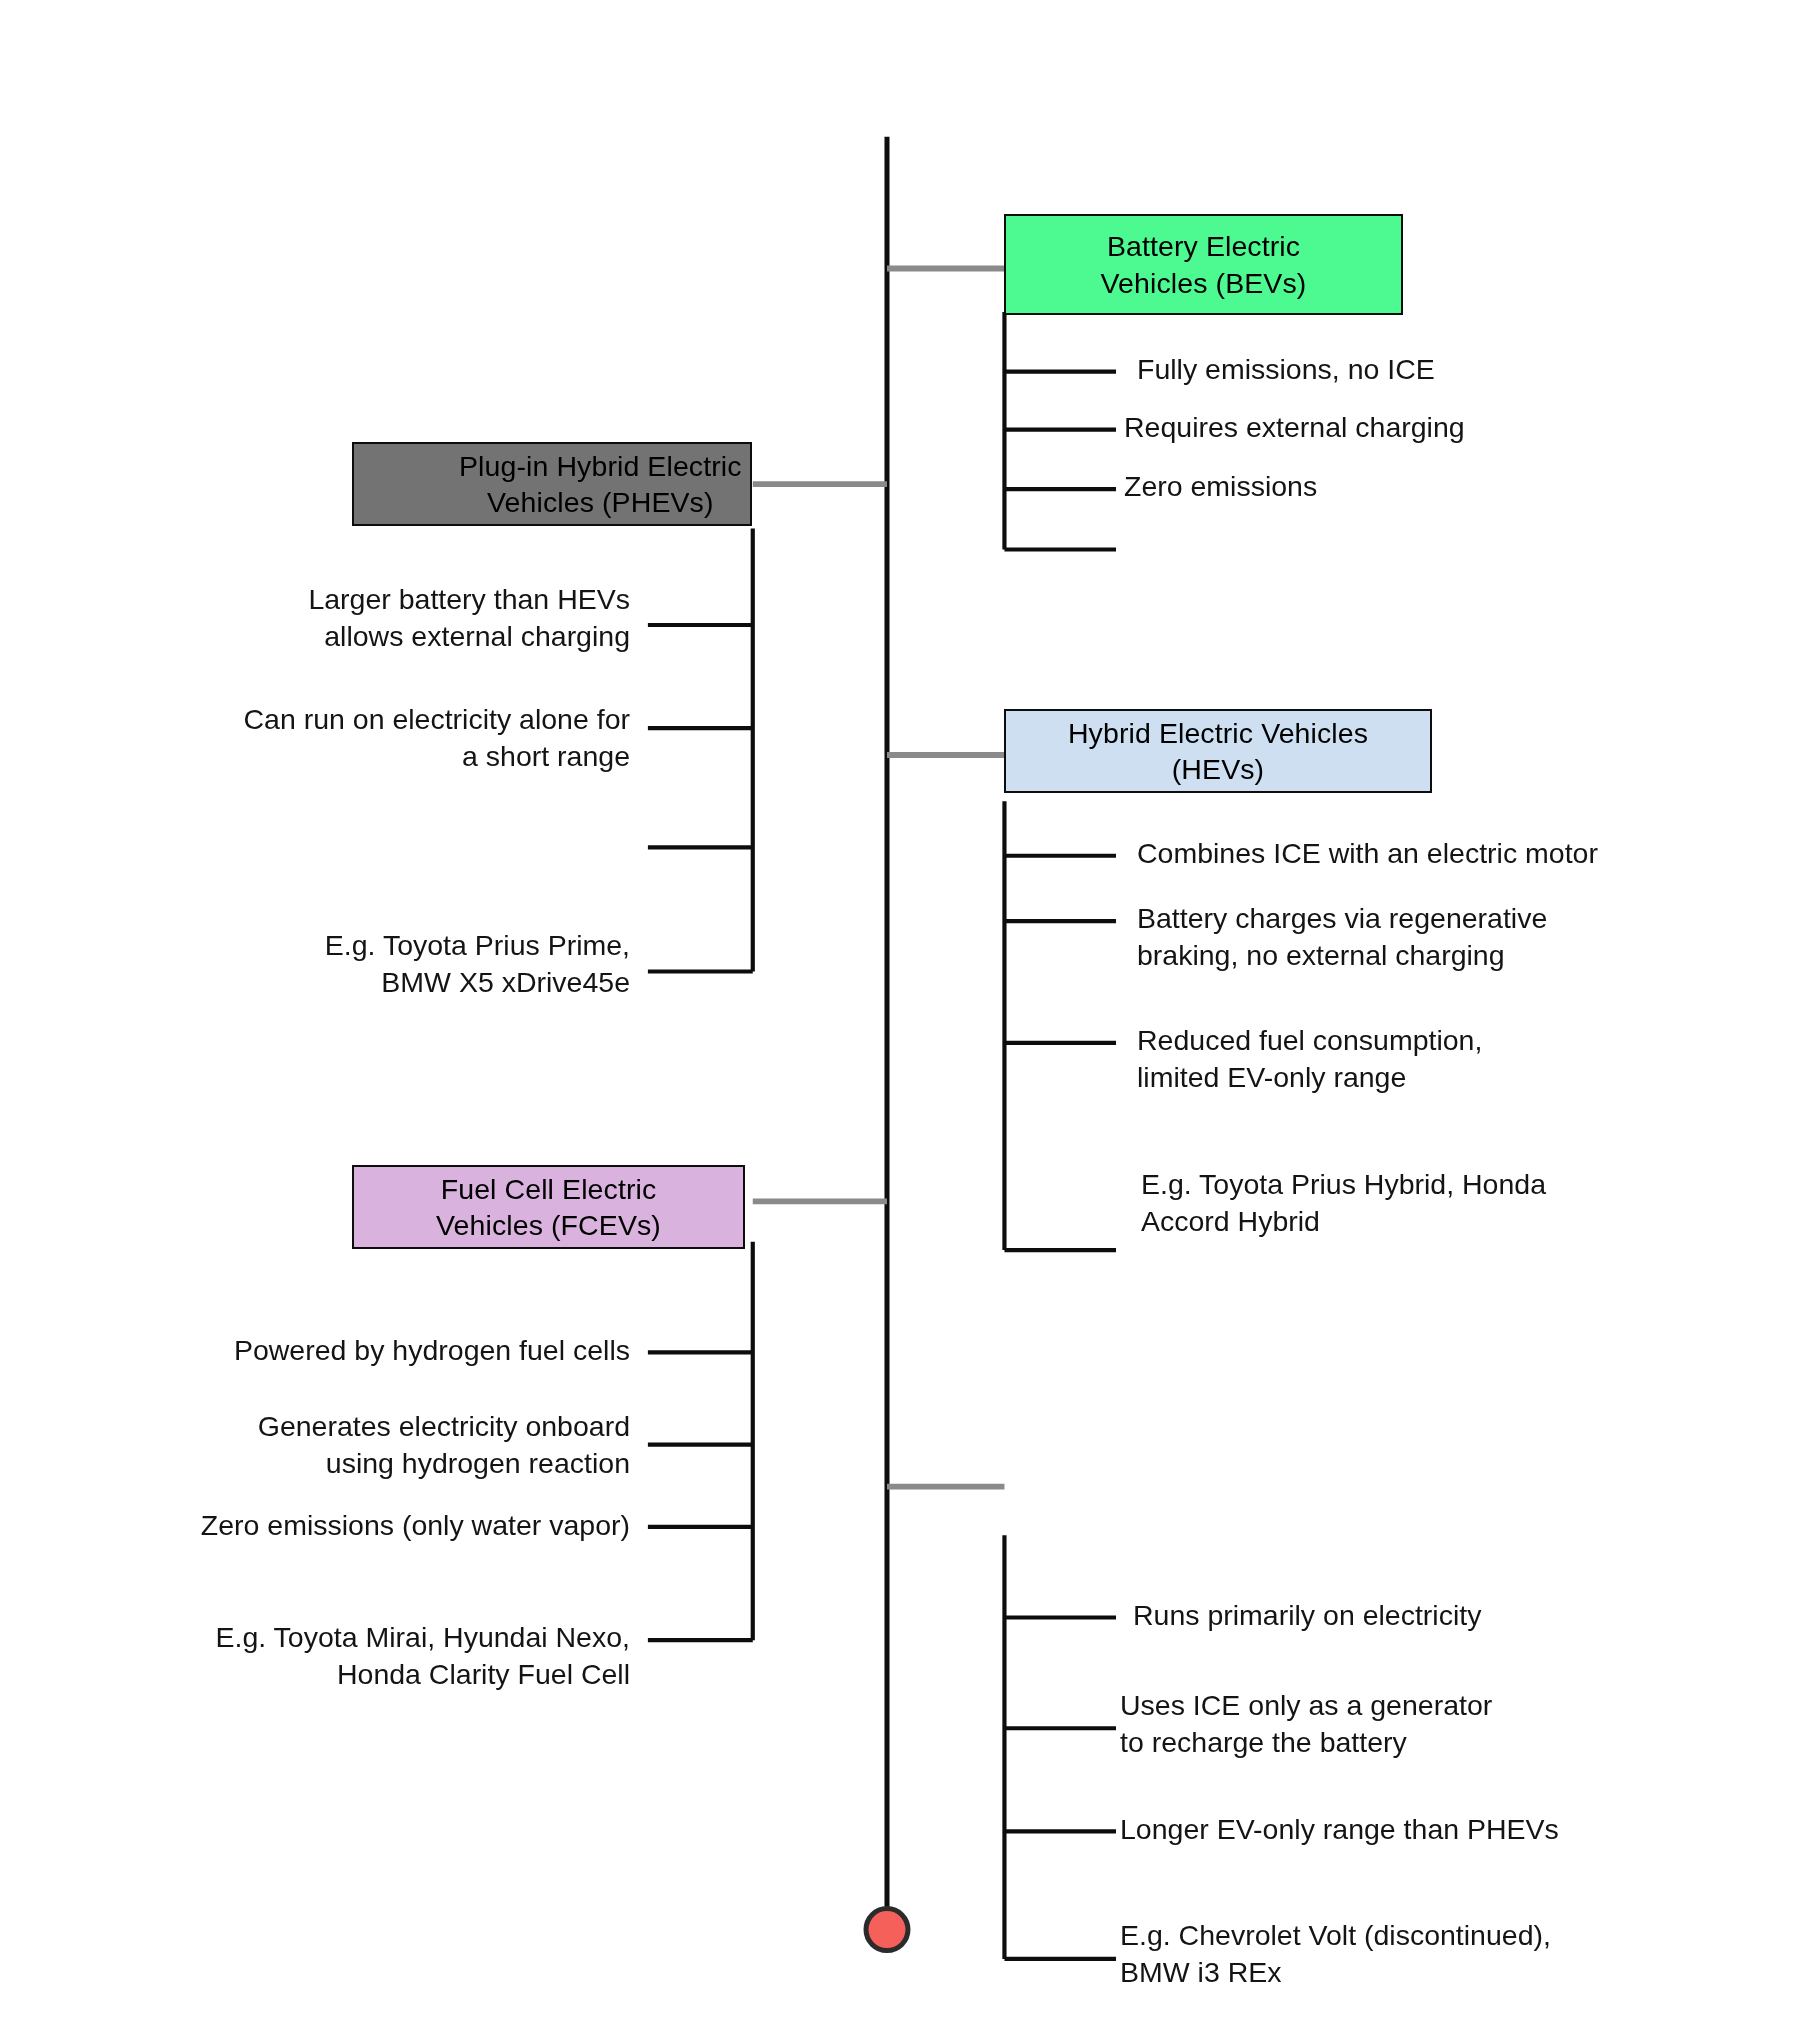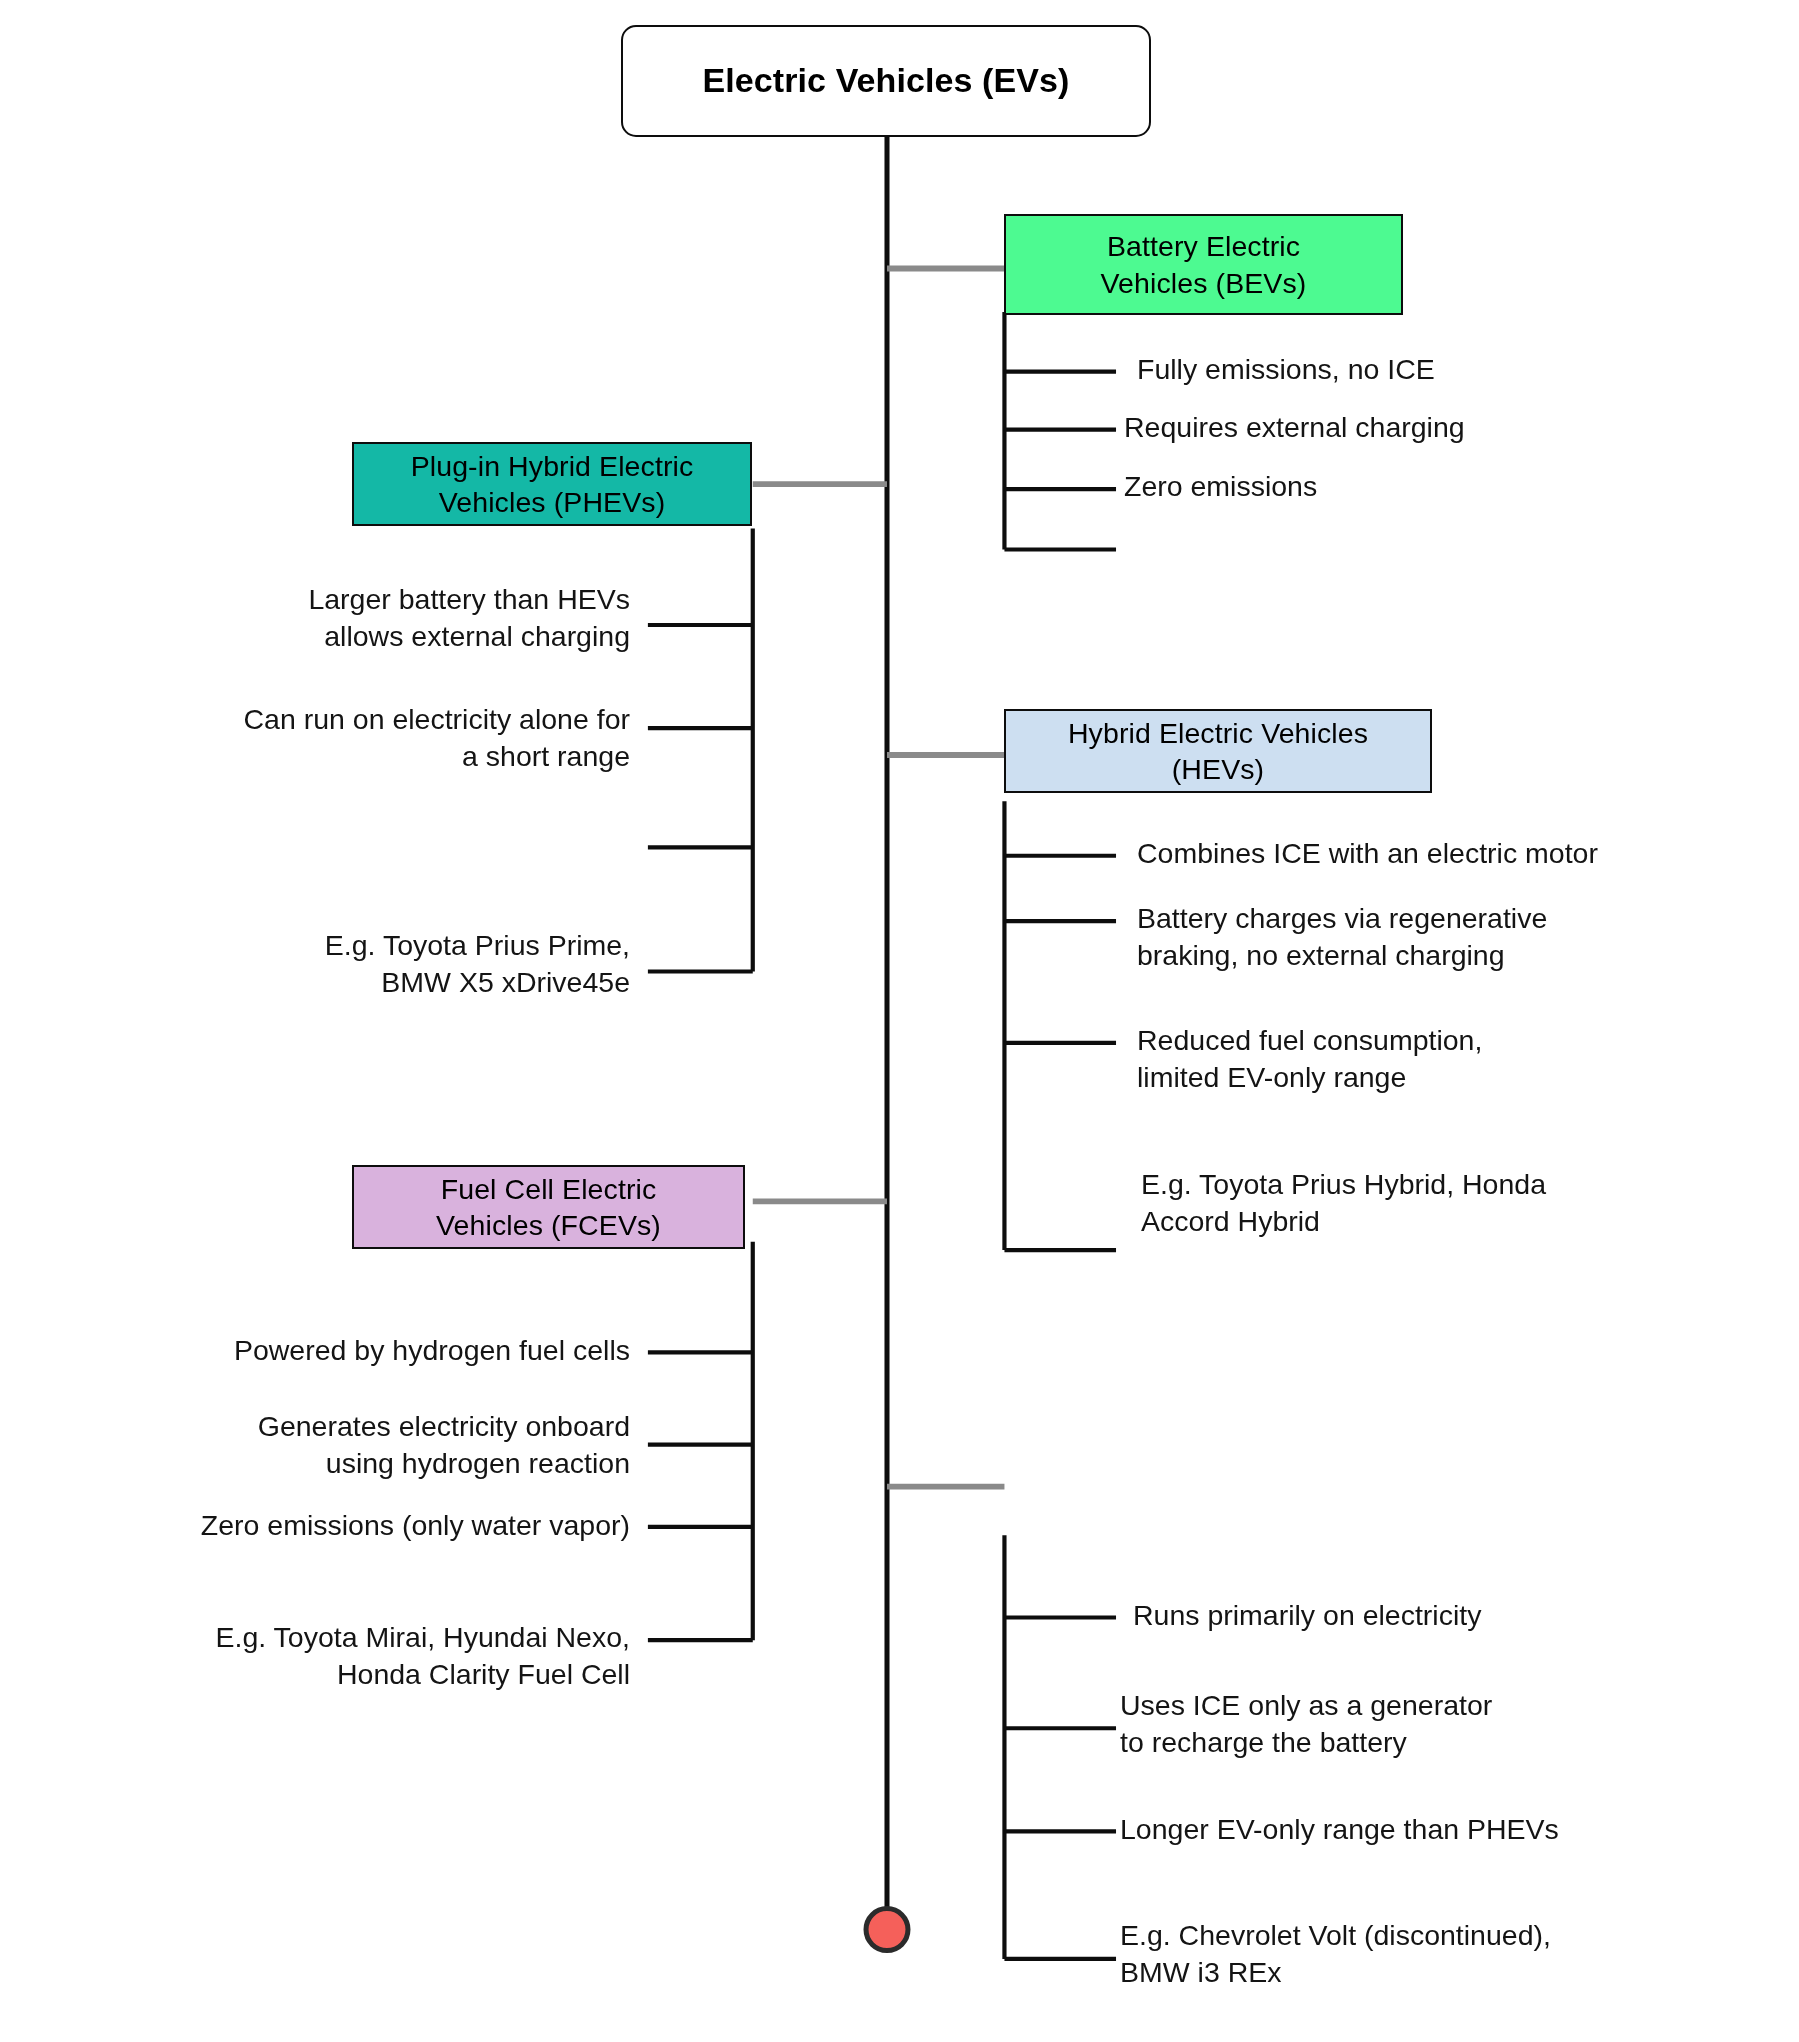--- a/index.html
+++ b/index.html
@@ -104,33 +104,30 @@
 
     <path d="M 1197 1830 L 1197 2335" stroke="#0d0d0d" stroke-width="5" fill="none"></path>
     <path d="M 1197 1928 L 1330 1928" stroke="#0d0d0d" stroke-width="5" fill="none"></path>
     <path d="M 1197 2060 L 1330 2060" stroke="#0d0d0d" stroke-width="5" fill="none"></path>
     <path d="M 1197 2183 L 1330 2183" stroke="#0d0d0d" stroke-width="5" fill="none"></path>
     <path d="M 1197 2335 L 1330 2335" stroke="#0d0d0d" stroke-width="5" fill="none"></path>
 
     <circle cx="1057" cy="2300" r="25" fill="#f5605a" stroke="#2b2b2b" stroke-width="6"></circle>
   </svg>
 
-  <div class="node node-root" style="left:621px; top:25px; width:530px; height:112px;">
-    <span>Electric Vehicles (EVs)</span>
-  </div>
 
   <div class="node node-cat" style="left:1004px; top:214px; width:399px; height:101px; background:#4dfa91;">
     <span style="white-space:pre-line;">Battery Electric
 Vehicles (BEVs)</span>
   </div>
   <div class="leaf leaf-right" style="left:1137px; top:351px; width:587px;">Fully emissions, no ICE</div>
   <div class="leaf leaf-right" style="left:1124px; top:409px; width:587px;">Requires external charging</div>
   <div class="leaf leaf-right" style="left:1124px; top:468px; width:587px;">Zero emissions</div>
 
-  <div class="node node-cat" style="left:352px; top:442px; width:400px; height:84px; background:#14b8a6;">
+  <div class="node node-cat" style="left:352px; top:442px; width:400px; height:84px; background:#737373;justify-content:flex-end;">
     <span style="white-space:pre-line;">Plug-in Hybrid Electric
 Vehicles (PHEVs)</span>
   </div>
   <div class="leaf leaf-left" style="left:34px; top:581px; width:596px;">Larger battery than HEVs
 allows external charging</div>
   <div class="leaf leaf-left" style="left:34px; top:701px; width:596px;">Can run on electricity alone for
 a short range</div>
   <div class="leaf leaf-left" style="left:34px; top:927px; width:596px;">E.g. Toyota Prius Prime,
 BMW X5 xDrive45e</div>
 

